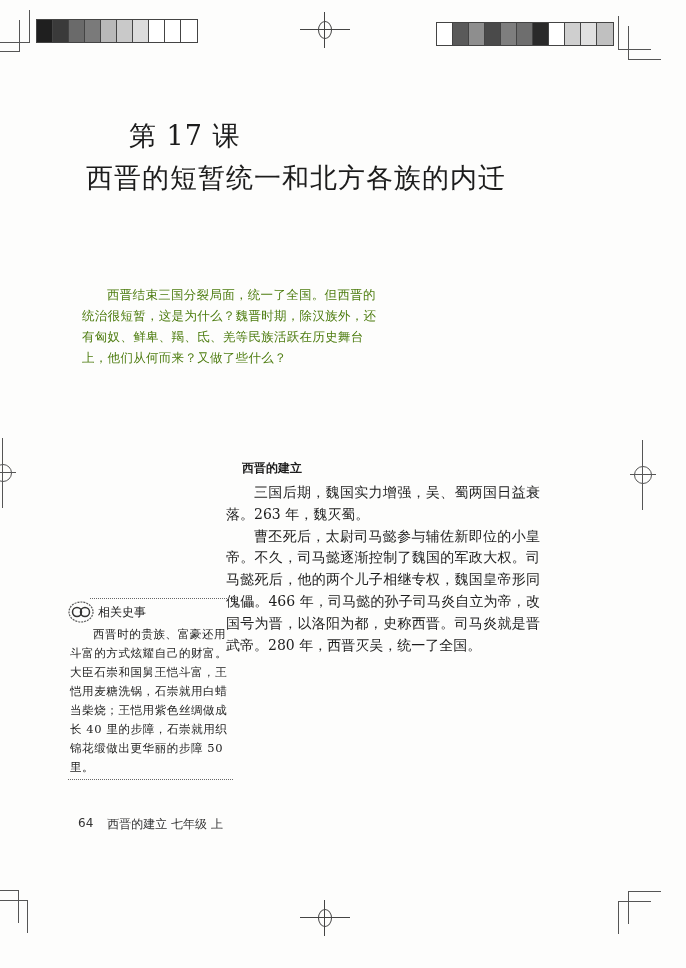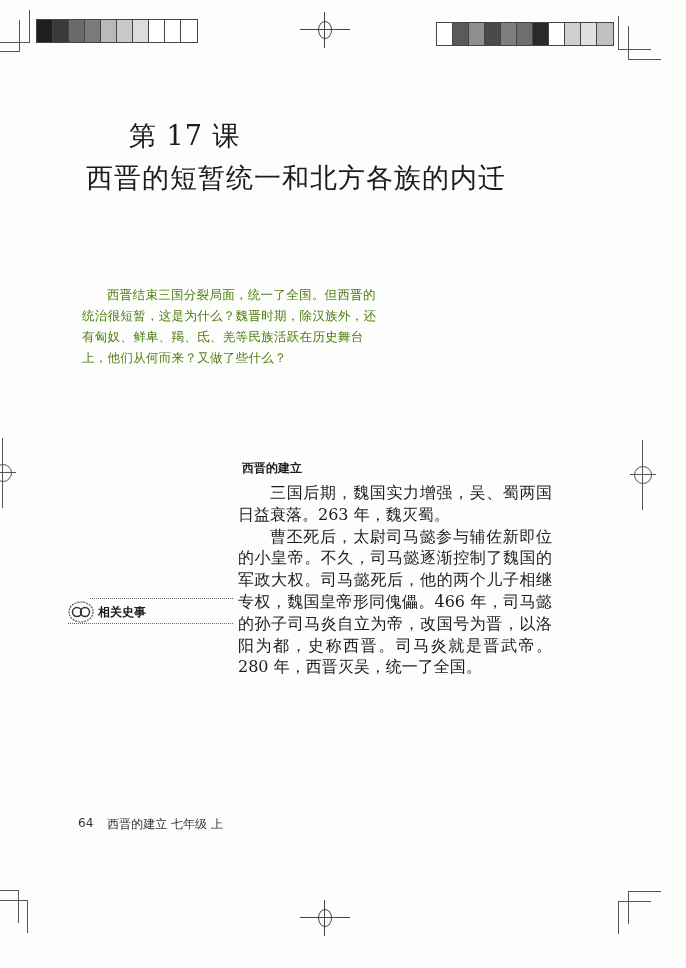--- a/index.html
+++ b/index.html
@@ -24,28 +24,28 @@
   .vreg .h { position: absolute; left: 0; right: 0; top: 34px; border-top: 1px solid #555; }
   .vreg .o { position: absolute; left: 4px; top: 26px; width: 16px; height: 16px; border: 1px solid #555; border-radius: 50%; }
   .crop { position: absolute; border-color: #555; border-style: solid; }
 
   .lesson-no { left: 88px; top: 118px; font-size: 27px; letter-spacing: 1px; margin-left: 41px; }
   .lesson-title { left: 86px; top: 160px; font-size: 27px; letter-spacing: 1px; }
 
   .intro { left: 82px; top: 284px; width: 300px; font-size: 12.5px; line-height: 21px; text-indent: 2em; color: #4d7c0f; letter-spacing: 0.3px; }
 
   .section-title { left: 242px; top: 460px; font-size: 12px; font-family: "DejaVu Sans", "Liberation Sans", sans-serif; font-weight: 600; }
-  .body-text { left: 238px; top: 482px; width: 314px; font-size: 16px; line-height: 21.8px; }
+  .body-text { left: 226px; top: 482px; width: 314px; font-size: 14px; line-height: 21.8px; }
   .body-text p { margin: 0; text-indent: 2em; text-align: justify; }
 
   .aside { left: 68px; top: 598px; width: 165px; }
   .aside .rule { border-top: 1px dotted #666; margin-left: 22px; }
   .aside .head { display: flex; align-items: center; margin-top: 2px; }
   .aside .icon { width: 26px; height: 22px; }
-  .aside .head-label { font-family: "DejaVu Sans", "Liberation Sans", sans-serif; font-weight: bold; font-size: 12px; margin-left: 4px; }
+  .aside .head-label { font-family: "DejaVu Sans", "Liberation Sans", sans-serif; font-weight: normal; font-size: 12px; margin-left: 4px; }
   .aside .txt { font-size: 11.5px; line-height: 19px; text-indent: 2em; margin: 2px 0 2px 0; padding-left: 2px; letter-spacing: 0.6px; }
   .aside .rule2 { border-top: 1px dotted #666; }
 
   .footer { left: 78px; top: 816px; font-size: 12px; font-family: "DejaVu Sans", "Liberation Sans", sans-serif; display: flex; gap: 14px; color: #333; }
 </style>
 </head>
 <body>
 
 <div class="bar" style="left:36px; top:19px;" id="barL">
     <div class="sw" style="background: rgb(31, 31, 31);"></div>
@@ -119,19 +119,20 @@
   <div class="head">
     <span class="icon">
       <svg width="26" height="22" viewBox="0 0 26 22">
         <ellipse cx="13" cy="11" rx="12" ry="10" fill="none" stroke="#555" stroke-width="1.2" stroke-dasharray="2 1"></ellipse>
         <circle cx="9" cy="11" r="4.5" fill="none" stroke="#333" stroke-width="1.5"></circle>
         <circle cx="17" cy="11" r="4.5" fill="none" stroke="#333" stroke-width="1.5"></circle>
       </svg>
     </span>
     <span class="head-label">相关史事</span>
   </div>
+  <div class="txt">西晋时的贵族、富豪还用斗富的方式炫耀自己的财富。大臣石崇和国舅王恺斗富，王恺用麦糖洗锅，石崇就用白蜡当柴烧；王恺用紫色丝绸做成长 40 里的步障，石崇就用织锦花缎做出更华丽的步障 50 里。</div>
   <div class="rule2"></div>
 </div>
 
 <div class="abs footer">
   <span>64</span>
   <span>西晋的建立 七年级 上</span>
 </div>
 
 </body></html>

